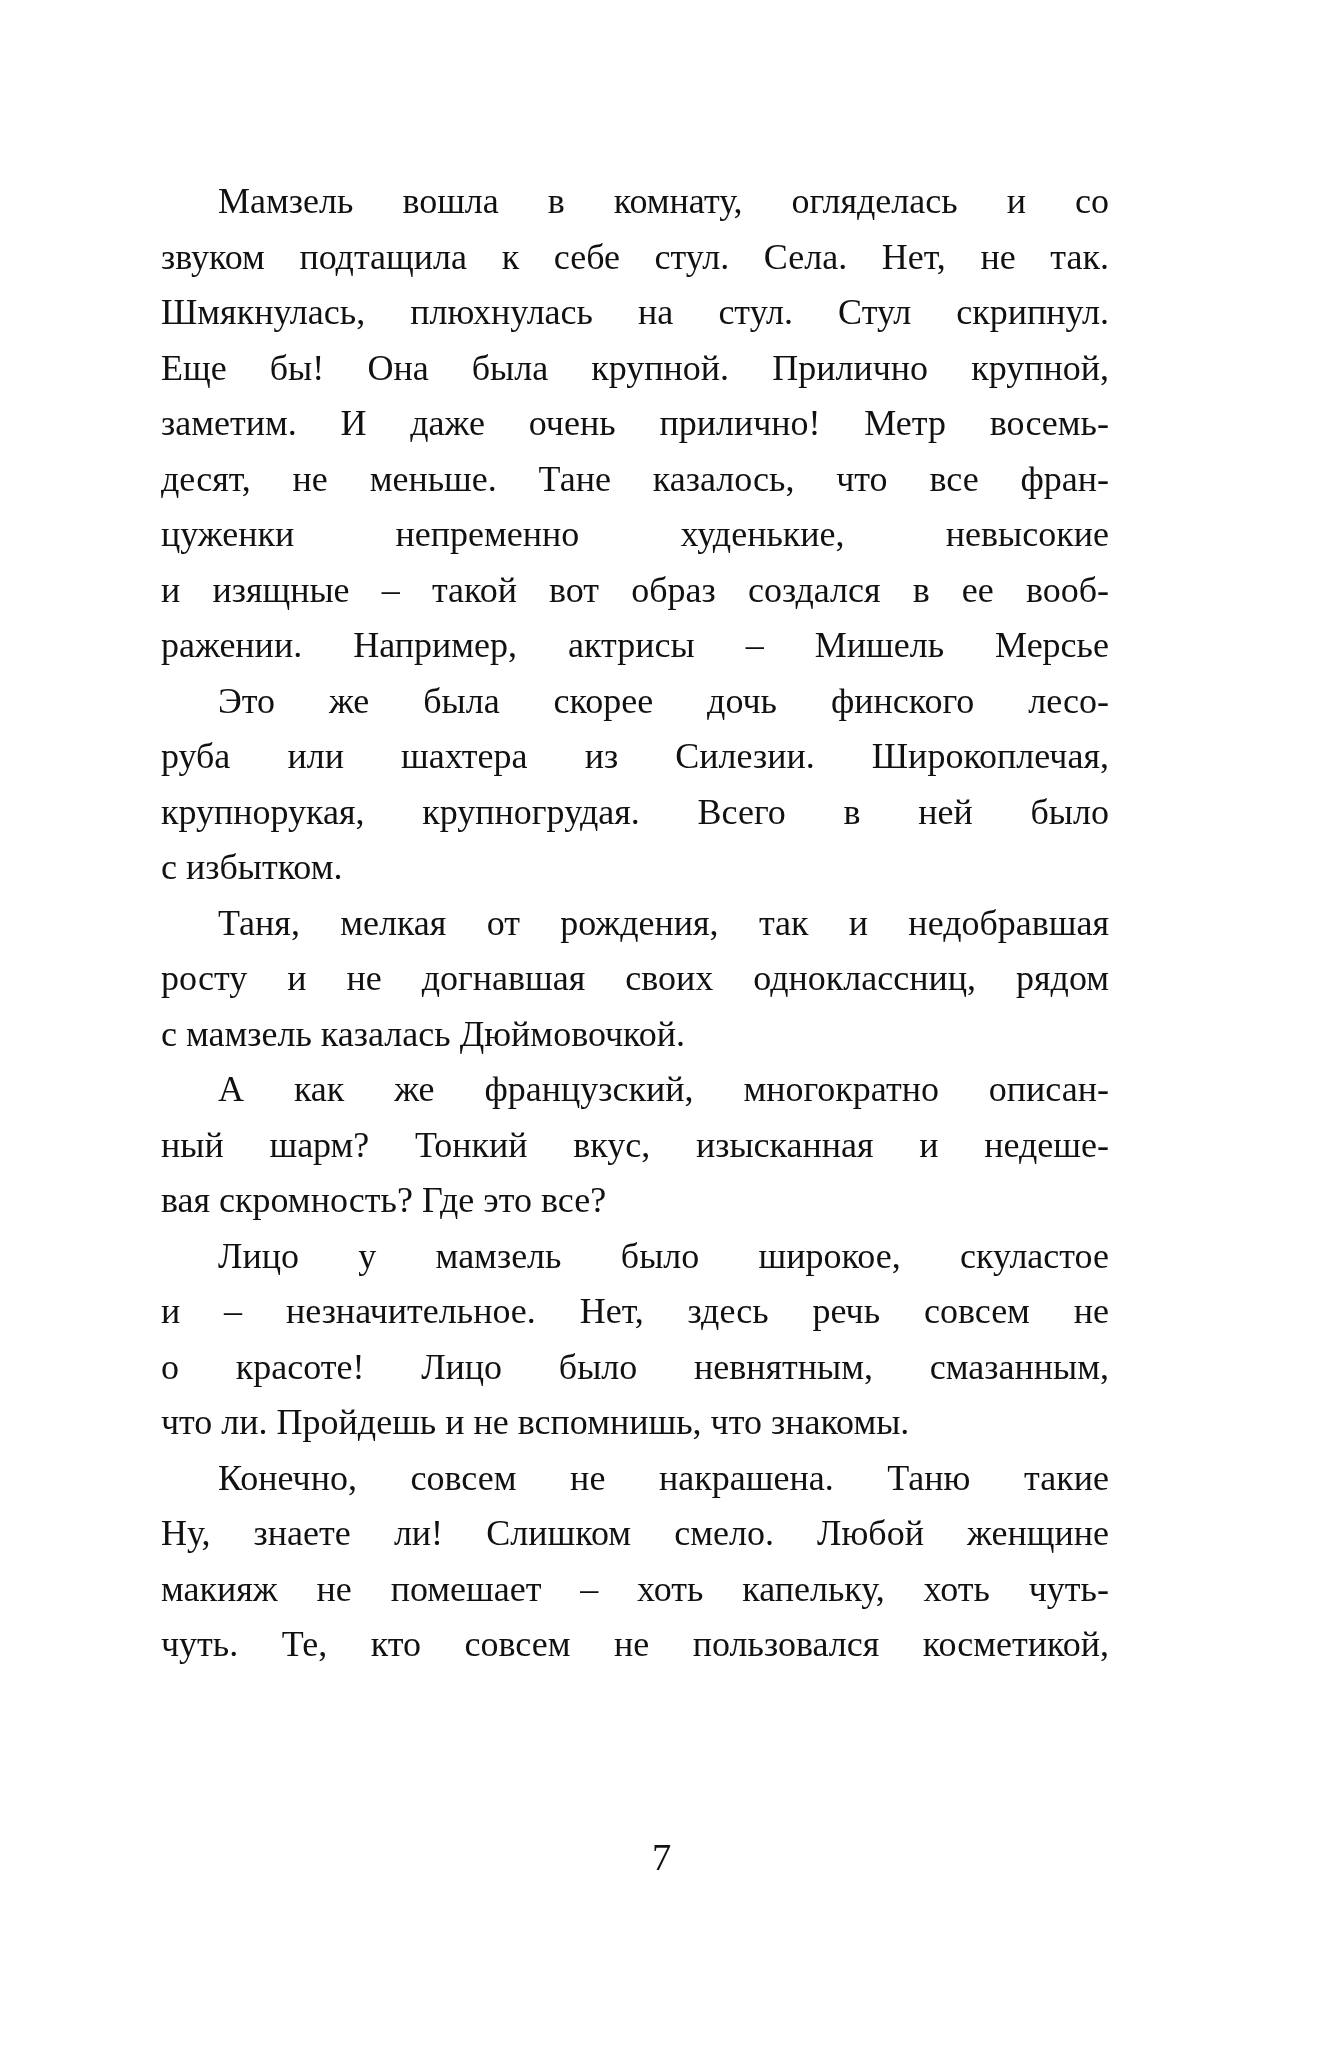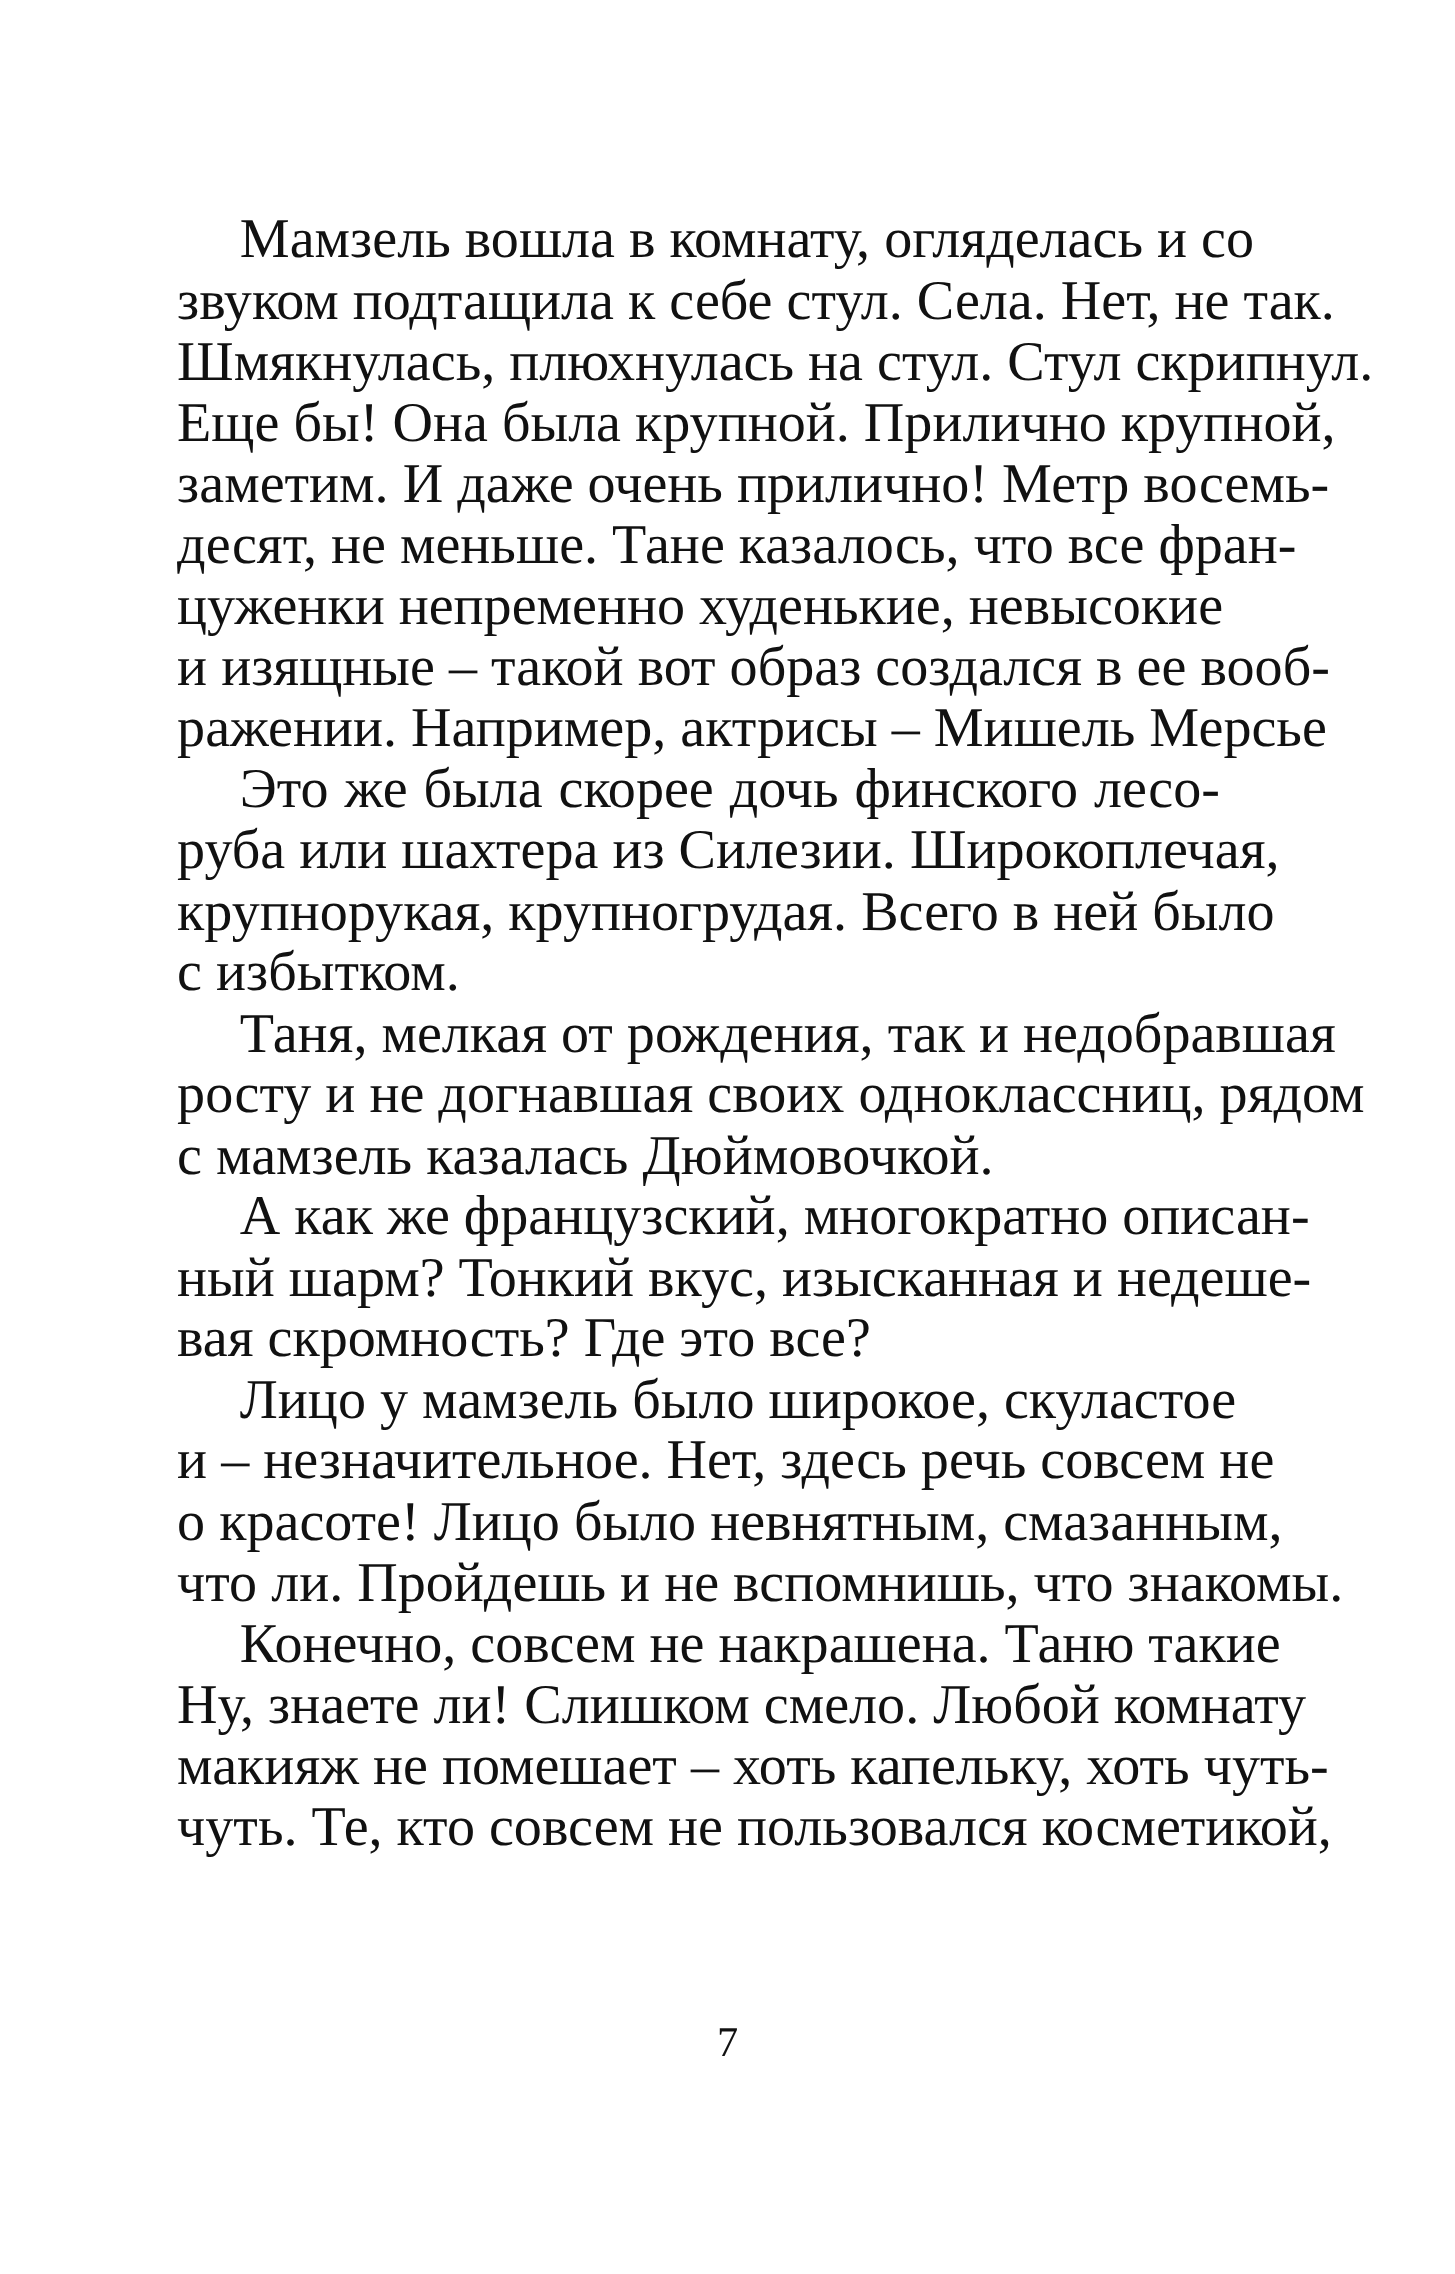--- a/index.html
+++ b/index.html
@@ -11,23 +11,23 @@
       width: 1323px;
       height: 2067px;
       position: relative;
       overflow: hidden;
       color: #111111;
       font-family: "Liberation Serif", "DejaVu Serif", serif;
     }
     .page-text {
       position: absolute;
       left: 161px;
-      top: 191px;
+      top: 174px;
       width: 948px;
-      font-size: 51px;
+      font-size: 36px;
       line-height: 55.5px;
     }
     .line {
       display: block;
       white-space: nowrap;
       text-align: justify;
       text-align-last: justify;
       height: 55.5px;
     }
     .line.indent {
@@ -67,18 +67,18 @@
   <span class="line">росту и не догнавшая своих одноклассниц, рядом</span>
   <span class="line last">с мамзель казалась Дюймовочкой.</span>
   <span class="line indent">А как же французский, многократно описан-</span>
   <span class="line">ный шарм? Тонкий вкус, изысканная и недеше-</span>
   <span class="line last">вая скромность? Где это все?</span>
   <span class="line indent">Лицо у мамзель было широкое, скуластое</span>
   <span class="line">и – незначительное. Нет, здесь речь совсем не</span>
   <span class="line">о красоте! Лицо было невнятным, смазанным,</span>
   <span class="line last">что ли. Пройдешь и не вспомнишь, что знакомы.</span>
   <span class="line indent">Конечно, совсем не накрашена. Таню такие</span>
-  <span class="line">Ну, знаете ли! Слишком смело. Любой комнату</span>
+  <span class="line">Ну, знаете ли! Слишком смело. Любой женщине</span>
   <span class="line">макияж не помешает – хоть капельку, хоть чуть-</span>
   <span class="line">чуть. Те, кто совсем не пользовался косметикой,</span>
 </div>
 
 <div class="page-number">7</div>
 
 </body></html>

